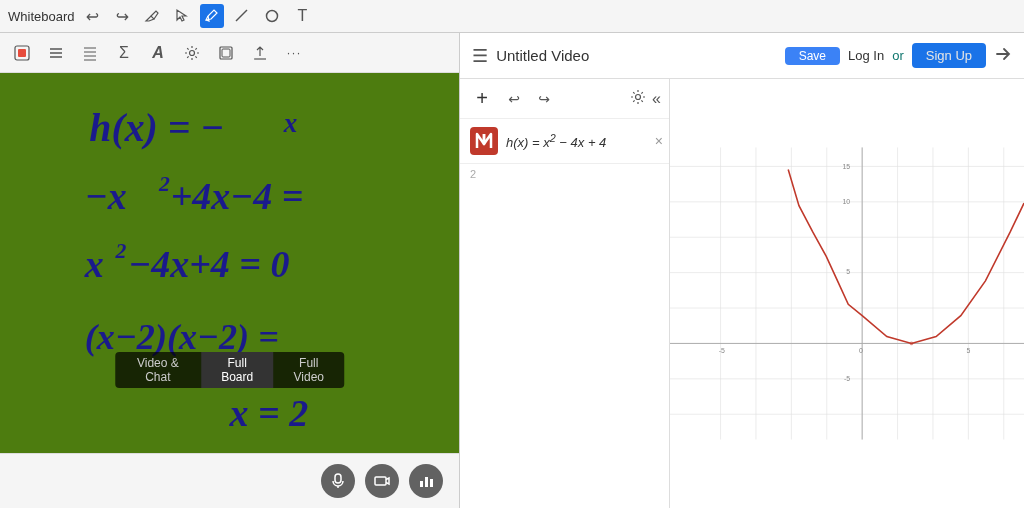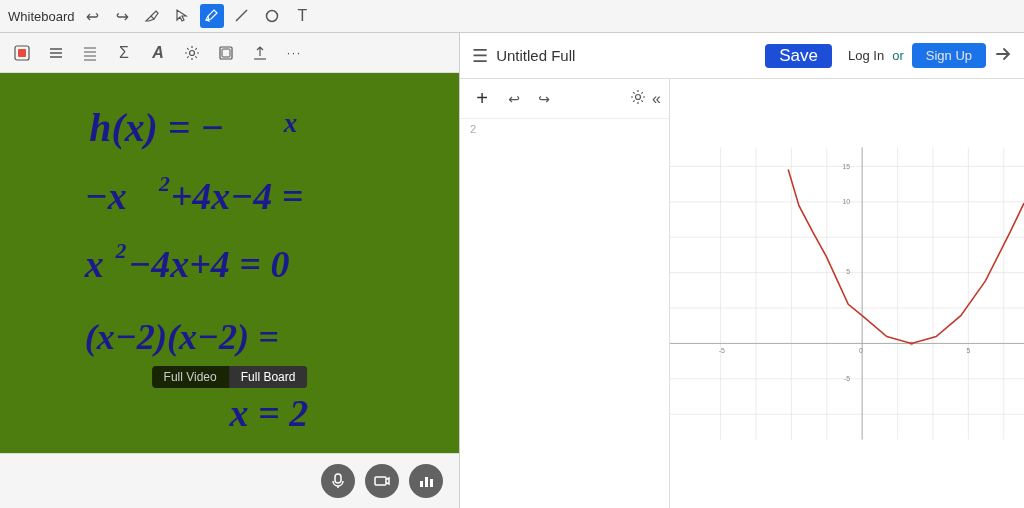--- a/index.html
+++ b/index.html
@@ -148,26 +148,26 @@
       background: none;
     }
 
     .graph-title {
       font-size: 15px;
       color: #333;
       flex: 1;
     }
 
     .btn-save {
-      background: #1d4ed8;
+      background: #3b82f6;
       color: white;
       border: none;
       border-radius: 4px;
       padding: 2px 14px;
-      font-size: 17px;
+      font-size: 12px;
       cursor: pointer;
     }
 
     .btn-signup {
       background: #1a73e8;
       color: #e5e5e5;
       border: none;
       border-radius: 4px;
       padding: 5px 14px;
       font-size: 13px;
@@ -416,22 +416,23 @@
         <text x="70" y="225" font-family="'Comic Sans MS', cursive" font-size="42" fill="#1a1a8c" font-style="italic" font-weight="bold">x</text>
         <text x="104" y="205" font-family="'Comic Sans MS', cursive" font-size="24" fill="#1a1a8c" font-style="italic" font-weight="bold">2</text>
         <text x="118" y="225" font-family="'Comic Sans MS', cursive" font-size="42" fill="#1a1a8c" font-style="italic" font-weight="bold">−4x+4 = 0</text>
 
         <text x="70" y="305" font-family="'Comic Sans MS', cursive" font-size="40" fill="#1a1a8c" font-style="italic" font-weight="bold">(x−2)(x−2) =</text>
 
         <text x="230" y="390" font-family="'Comic Sans MS', cursive" font-size="42" fill="#1a1a8c" font-style="italic" font-weight="bold">x = 2</text>
       </svg>
 
       <div class="view-toggle">
+        <button class="view-toggle-btn">Video &amp; Chat</button>
+        <button class="view-toggle-btn active">Full Board</button>
         <button class="view-toggle-btn">Full Video</button>
-        <button class="view-toggle-btn active">Full Board</button>
       </div>
     </div>
 
     <div class="whiteboard-bottom">
       <button class="bottom-icon-btn">
         <svg width="16" height="16" viewBox="0 0 16 16">
             <rect x="5" y="1" width="6" height="9" rx="3" stroke="#fff" stroke-width="1.5" fill="none"></rect>
             <path d="M3 8c0 2.8 2.2 5 5 5s5-2.2 5-5" stroke="#fff" stroke-width="1.5" fill="none"></path>
             <line x1="8" y1="13" x2="8" y2="15" stroke="#fff" stroke-width="1.5"></line>
           </svg>
@@ -449,23 +450,23 @@
             <rect x="12" y="6" width="3" height="8" fill="#fff"></rect>
           </svg>
       </button>
     </div>
   </div>
 
   <div class="graph-panel">
 
     <div class="graph-toolbar">
       <button class="hamburger-btn">☰</button>
-      <span class="graph-title">Untitled Full</span>
+      <span class="graph-title">Untitled Video</span>
       <button class="btn-save">Save</button>
-      <span class="or-text" style="color:#333;font-size:13px;margin-left:8px;cursor:pointer;">Log In</span>
+      <span class="or-text" style="color:#333;font-size:13px;cursor:pointer;">Log In</span>
       <span class="or-text">or</span>
       <button class="btn-signup">Sign Up</button>
       <button class="share-btn">
         <svg width="18" height="18" viewBox="0 0 18 18" fill="none">
             <path d="M3 9h12M10 4l5 5-5 5" stroke="#555" stroke-width="1.8" stroke-linecap="round"></path>
           </svg>
       </button>
     </div>
 
     <div class="graph-main">
@@ -478,20 +479,33 @@
           <div style="flex:1"></div>
           <button class="expr-settings-btn">
             <svg width="16" height="16" viewBox="0 0 16 16">
                 <circle cx="8" cy="8" r="2.5" stroke="#555" stroke-width="1.2" fill="none"></circle>
                 <path d="M8 1v2M8 13v2M1 8h2M13 8h2M3.2 3.2l1.4 1.4M11.4 11.4l1.4 1.4M3.2 12.8l1.4-1.4M11.4 4.6l1.4-1.4" stroke="#555" stroke-width="1.2"></path>
               </svg>
           </button>
           <button class="expr-arrows-btn">«</button>
         </div>
         <div class="expr-list">
+          <div class="expr-item">
+            <div class="expr-icon">
+
+              <svg width="22" height="22" viewBox="0 0 22 22" xmlns="http://www.w3.org/2000/svg">
+                <path d="M4 18V4L11 14V4" stroke="white" stroke-width="2.5" fill="none" stroke-linejoin="round"></path>
+                <path d="M11 4v10l7-10v14" stroke="white" stroke-width="2.5" fill="none" stroke-linejoin="round"></path>
+              </svg>
+            </div>
+            <span class="expr-text">
+              h(x) = x<sup>2</sup> − 4x + 4
+            </span>
+            <button class="expr-close-btn">×</button>
+          </div>
 
           <div style="padding:4px 10px; font-size:11px; color:#aaa;">2</div>
         </div>
       </div>
 
       <div class="graph-canvas">
         <svg viewBox="0 0 560 462" xmlns="http://www.w3.org/2000/svg">
 
           <line x1="80" y1="0" x2="80" y2="462" class="grid-line"></line>
           <line x1="136" y1="0" x2="136" y2="462" class="grid-line"></line>

